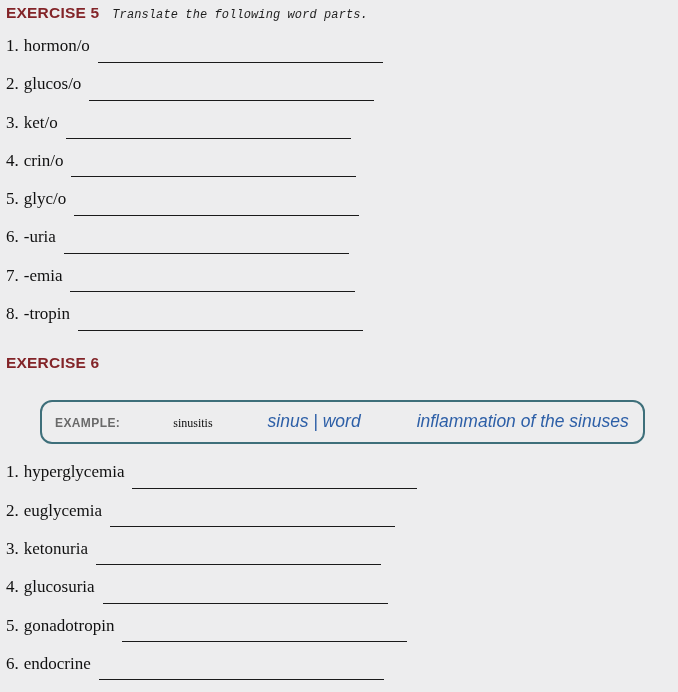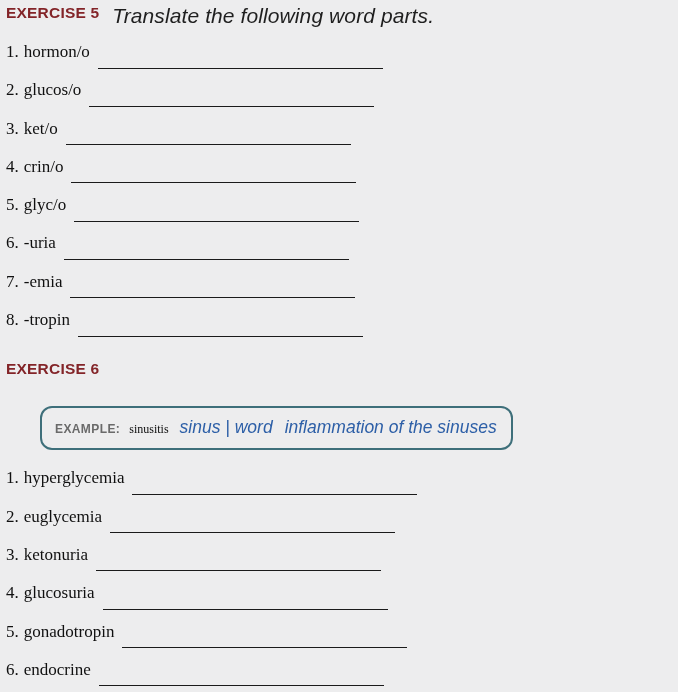--- a/index.html
+++ b/index.html
@@ -14,32 +14,32 @@
   }
   *{margin:0;padding:0;box-sizing:border-box;}
   html,body{width:678px;height:692px;}
   body{
     background:var(--bg);
     font-family:"Liberation Serif", serif;
     color:var(--body-text);
     padding:4px 0 0 6px;
     overflow:hidden;
   }
-  .ex-header{display:flex;align-items:flex-start;white-space:nowrap;}
+  .ex-header{display:flex;align-items:flex-end;white-space:nowrap;}
   .ex-label{
     font-family:"Liberation Sans", sans-serif;
     font-weight:700;
     font-size:15.5px;
     letter-spacing:.2px;
     color:var(--heading);
   }
   .ex-instruction{
-    font-family:Liberation Sans, sans-serif;
+    font-family:Liberation Mono, monospace;
     font-style:italic;
-    font-size:21px;
+    font-size:12px;
     color:var(--instruction);
     margin-left:13px;
     letter-spacing:.1px;
   }
   .list{margin-top:13px;}
   .row{display:flex;align-items:flex-start;height:38.3px;white-space:nowrap;}
   .row .num, .row .word{font-size:17px;line-height:21px;}
   .row .word{margin-left:5px;}
   .blank{
     flex:none;
@@ -51,20 +51,21 @@
   }
   #exercise6-header{margin-top:13px;}
   .example-wrap{margin-top:28px;margin-left:34px;}
   .example-box{
     display:inline-flex;
     align-items:baseline;
     border:2px solid var(--example-border);
     border-radius:12px;
     padding:9px 14px 10px 13px;
     white-space:nowrap;
+    gap:44px;
   }
   .example-label{
     font-family:"Liberation Sans", sans-serif;
     font-weight:700;
     font-size:12px;
     letter-spacing:.4px;
     color:var(--example-label);
   }
   .example-term{font-size:12px;margin-left:9px;color:#0c0c0c;}
   .example-breakdown,.example-translation{

